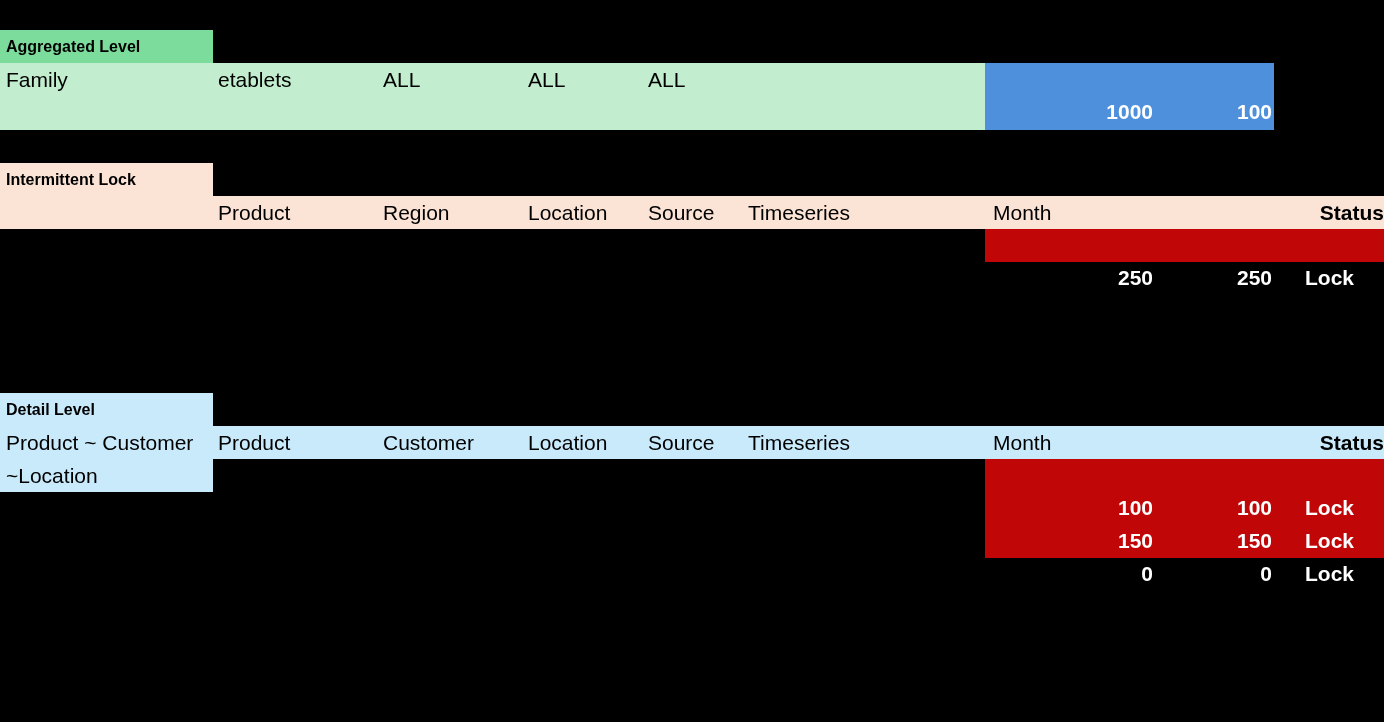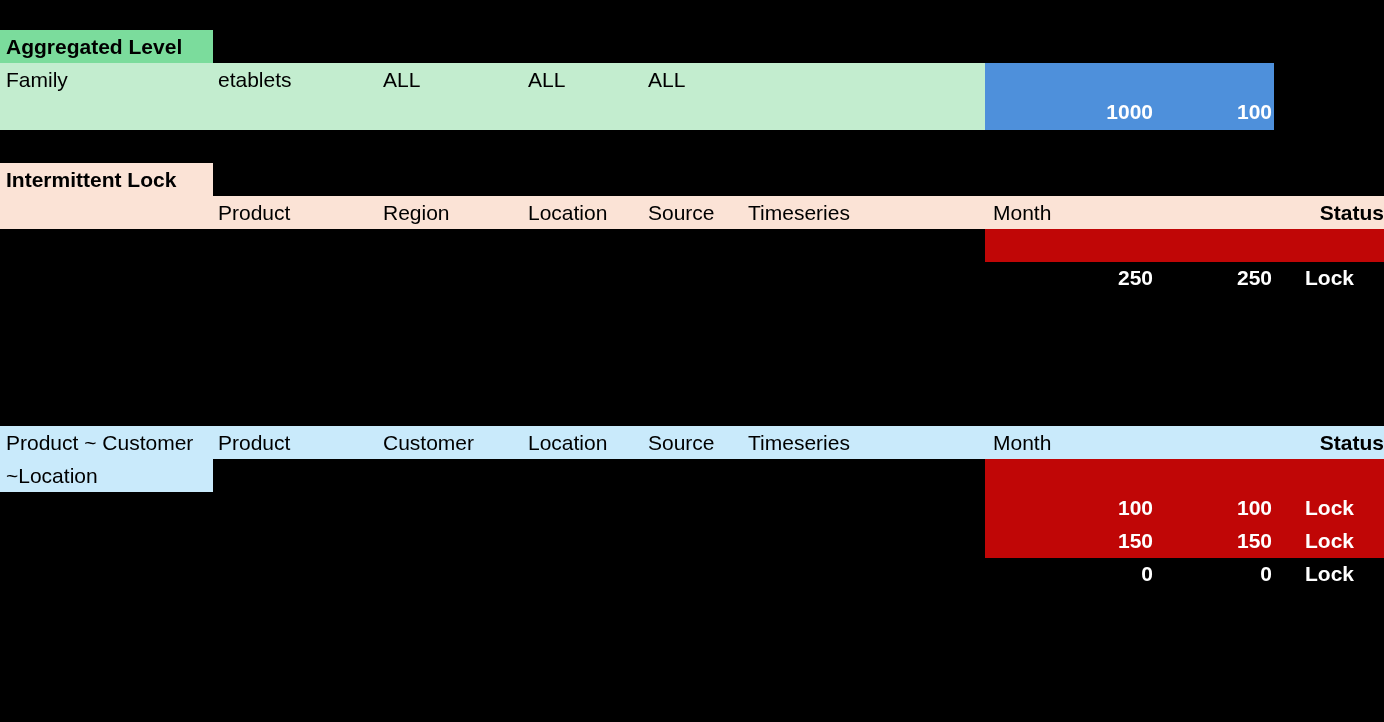--- a/index.html
+++ b/index.html
@@ -6,21 +6,21 @@
   #canvas{
     position:relative;
     width:1384px;height:722px;
     background:#000;
     overflow:hidden;
     font-family:"Liberation Sans","DejaVu Sans",sans-serif;
     color:#000;
   }
   .strip{
     position:absolute;left:0;width:213px;height:33px;
-    line-height:33px;font-weight:700;font-size:21px;
+    line-height:33px;font-weight:700;font-size:16px;
     padding-left:6px;box-sizing:border-box;
     white-space:nowrap;
   }
   .bg{position:absolute;}
   .trow{position:absolute;left:0;width:1284px;height:33px;line-height:33px;font-size:21px;}
   .cell{position:absolute;top:0;white-space:nowrap;line-height:33px;}
   .val{
     position:absolute;top:0;text-align:right;
     color:#fff;font-weight:700;line-height:33px;
     box-sizing:border-box;padding-right:2px;margin-top:32px;
@@ -74,20 +74,23 @@
     <span class="cell status-hdr">Status</span>
   </div>
 
   <div class="bg red" style="left:985px;top:229px;width:399px;height:33px"></div>
   <div class="trow" style="top:229px">
     <span class="val col-g">250</span>
     <span class="val col-h">250</span>
     <span class="val col-i">Lock</span>
   </div>
 
+  <div class="strip lblue" style="top:393px">
+    <span>Detail Level</span>
+  </div>
 
   <div class="bg lblue" style="left:0;top:426px;width:1384px;height:33px"></div>
   <div class="bg lblue" style="left:0;top:459px;width:213px;height:33px"></div>
 
   <div class="trow" style="top:426px">
     <span class="cell" style="left:6px">Product ~ Customer</span>
     <span class="cell" style="left:218px">Product</span>
     <span class="cell" style="left:383px">Customer</span>
     <span class="cell" style="left:528px">Location</span>
     <span class="cell" style="left:648px">Source</span>

